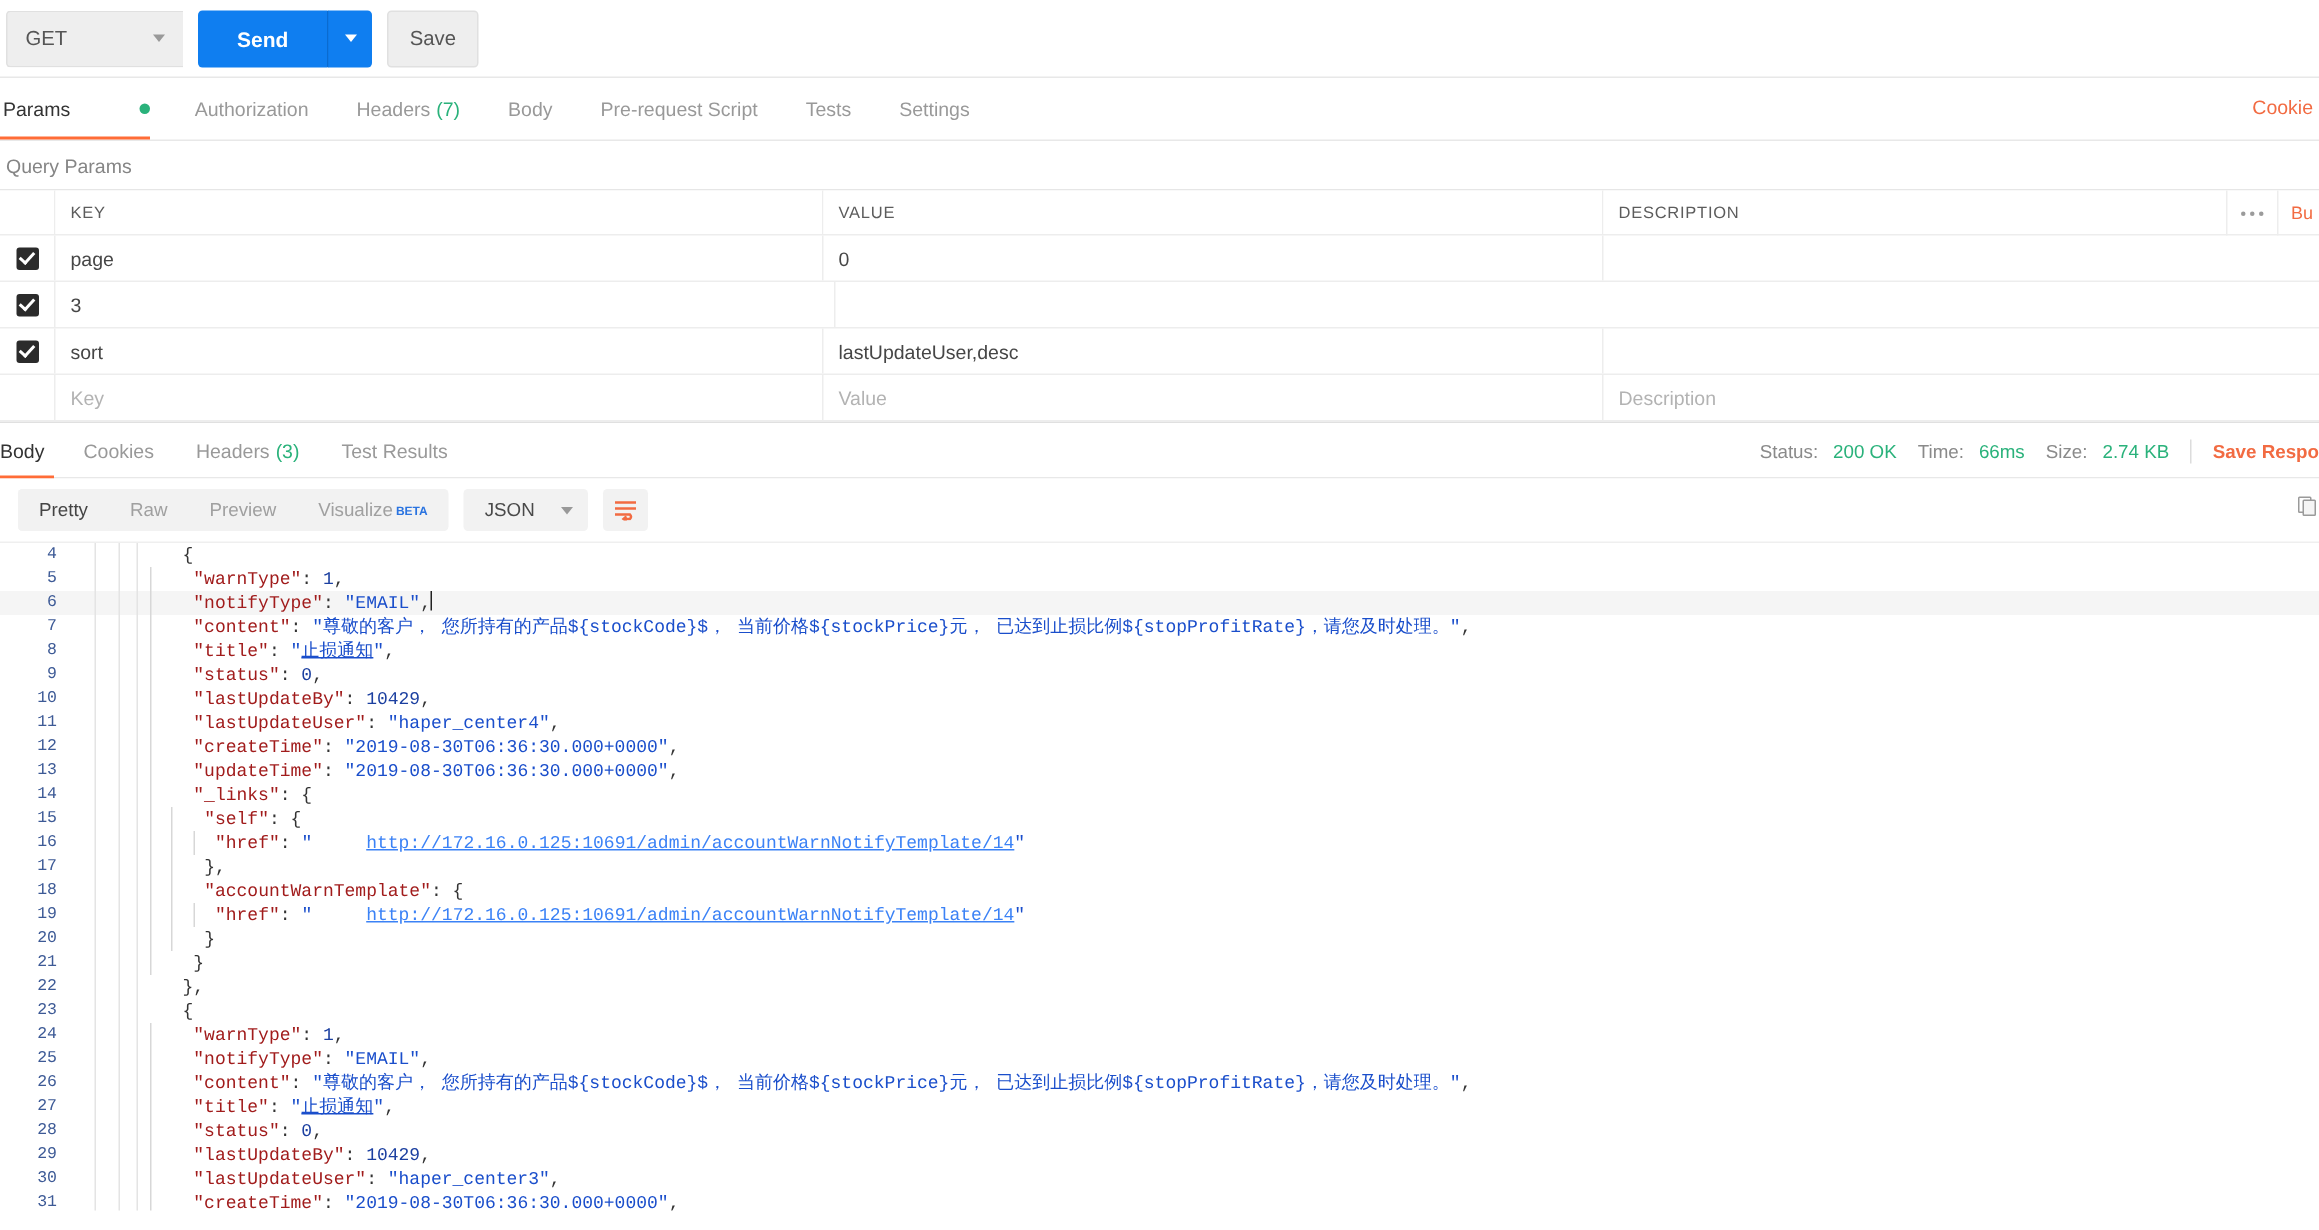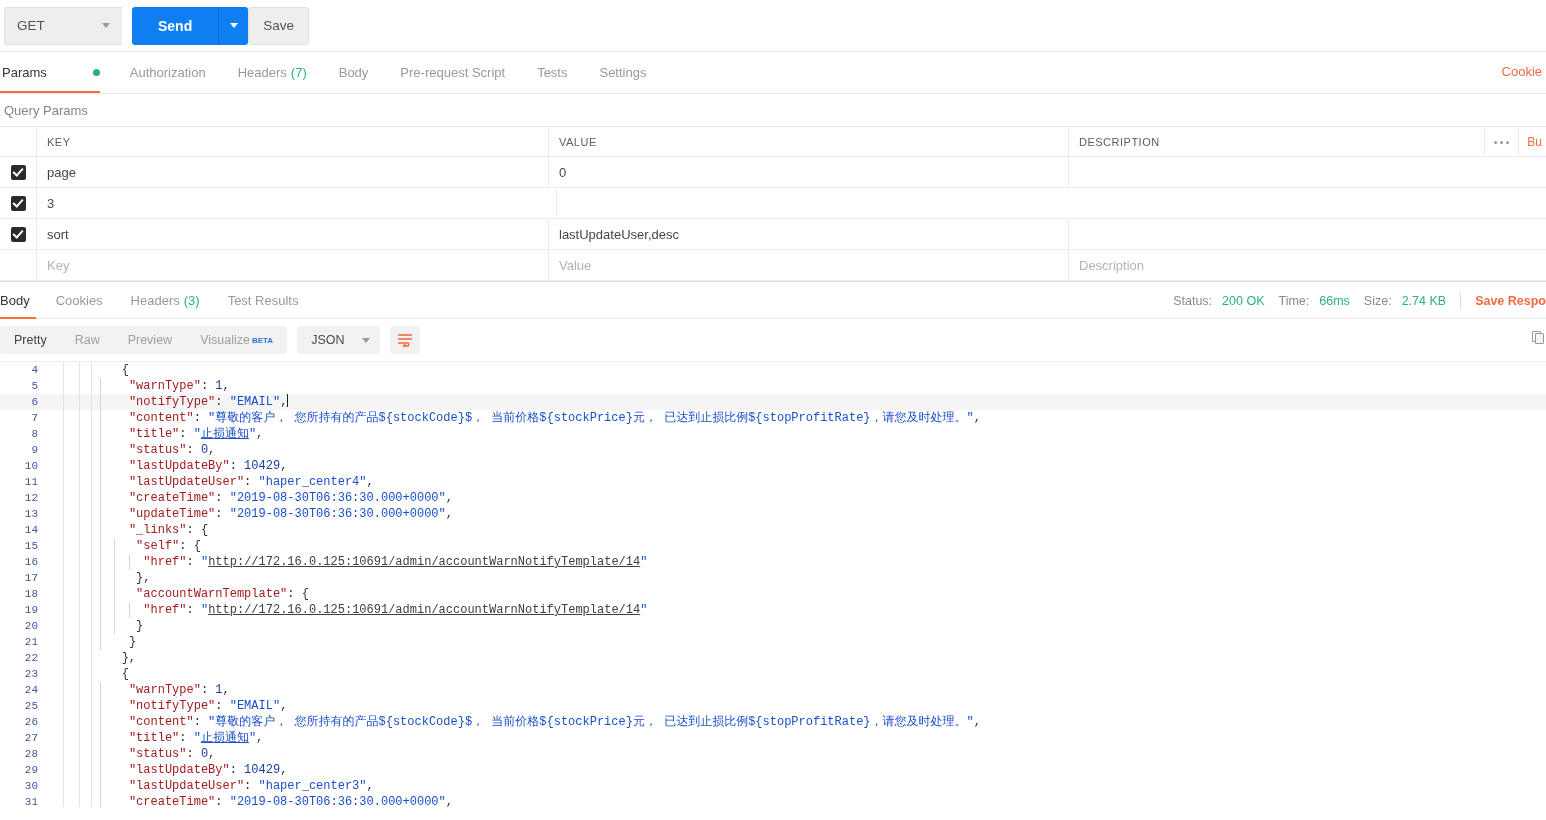--- a/index.html
+++ b/index.html
@@ -84,20 +84,21 @@
     border-left: 1px solid #0a6bd0;
     display: flex;
     align-items: center;
     justify-content: center;
     cursor: pointer;
   }
   .send-caret .caret-dn {
     border-top-color: #ffffff;
   }
   .save-btn {
+    margin-left: 10px;
     background: #eeeeee;
     border: 1px solid #e0e0e0;
     border-radius: 3px;
     height: 38px;
     display: flex;
     align-items: center;
     padding: 0 14px;
     font-size: 13.5px;
     color: #555555;
     cursor: pointer;
@@ -298,21 +299,21 @@
     cursor: pointer;
     font-weight: bold;
     white-space: nowrap;
   }
 
   
   .body-toolbar {
     display: flex;
     align-items: center;
     height: 42px;
-    padding-left: 0;
+    padding-left: 12px;
     gap: 10px;
     background: #ffffff;
     position: relative;
   }
   .seg {
     display: flex;
     background: #f2f2f2;
     border-radius: 3px;
     height: 28px;
     align-items: stretch;
@@ -425,21 +426,21 @@
     height: 16px;
     background: #d7d7d7;
     vertical-align: top;
     position: relative;
     top: 0;
   }
   .k { color: #a11c1c; }
   .s { color: #1a4ecb; }
   .n { color: #1b3fa0; }
   .p { color: #333333; }
-  .lnk { color: #404040; text-decoration: underline; cursor: pointer; }
+  .lnk { color: #3b82f6; text-decoration: underline; cursor: pointer; margin-left: 36px; }
   .sp { text-decoration: underline; text-decoration-style: solid;
         text-decoration-color: #1a4ecb; }
   .cursor {
     display: inline-block;
     width: 1px;
     height: 13px;
     background: #222222;
     vertical-align: -2px;
     margin-left: 0px;
   }

